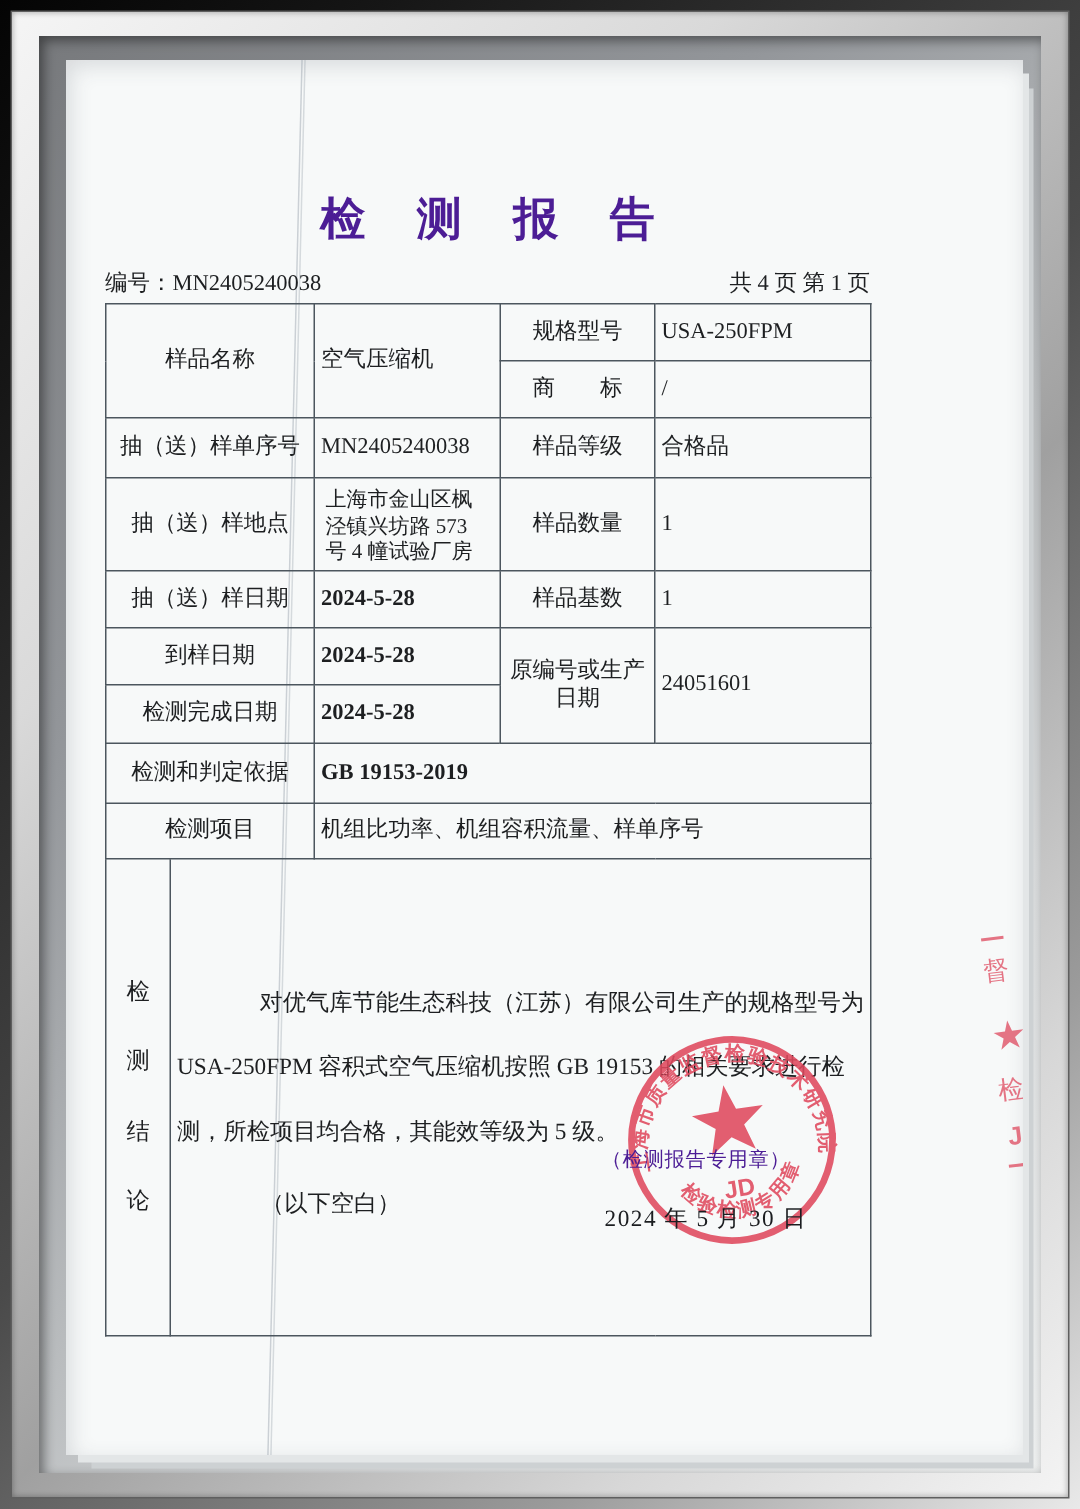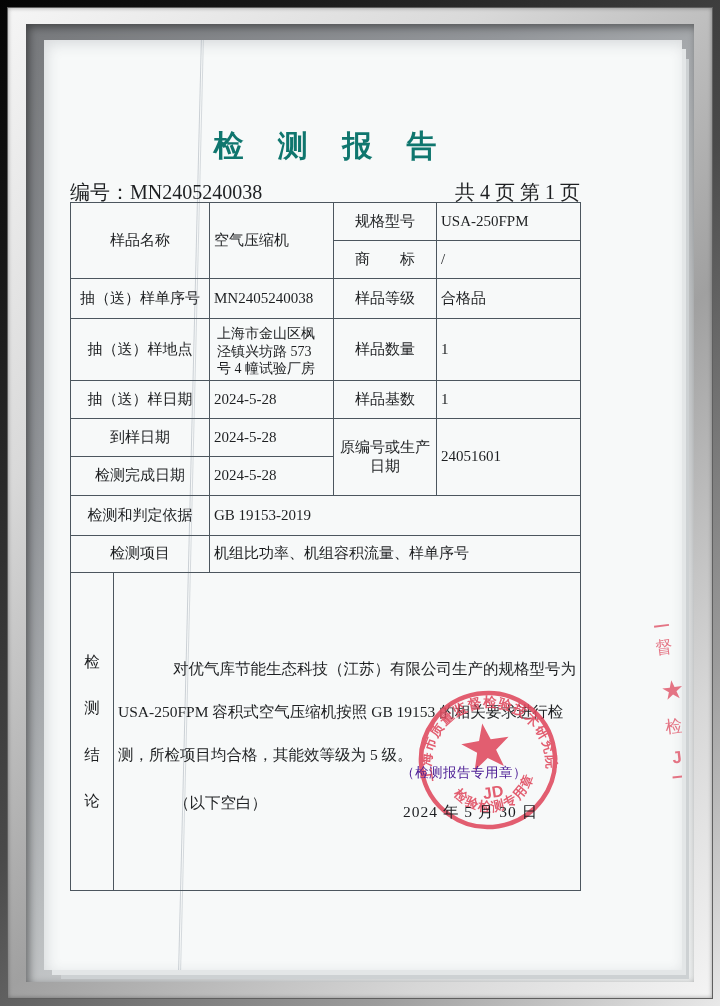--- a/index.html
+++ b/index.html
@@ -21,32 +21,32 @@
   .page { position:absolute; left:44px; top:40px; width:638px; height:930px;
     background:#f7f9f9; overflow:hidden; color:#1d1f21;
     box-shadow:6px 7px 0 -2px #e3e6e7, 12px 14px 0 -5px #cdd1d3,
                inset 3px 4px 14px rgba(55,65,75,.16); }
   .fold-line { position:absolute; left:157px; top:-6px; width:3px; height:950px;
     border-left:1px solid rgba(150,160,170,.45); border-right:1px solid rgba(150,160,170,.35);
     transform:rotate(1.4deg); transform-origin:top center; }
 
   .title { position:absolute; left:26px; top:86px; width:510px; text-align:center;
     font-family:"Liberation Sans","DejaVu Sans",sans-serif;
-    font-size:30px; font-weight:bold; letter-spacing:13px; color:#0f766e; text-indent:13px; }
+    font-size:30px; font-weight:bold; letter-spacing:13px; color:#4c1d95; text-indent:13px; }
   .meta { position:absolute; left:26px; top:139px; width:510px; display:flex;
-    justify-content:space-between; font-size:20px; }
+    justify-content:space-between; font-size:15px; }
 
   
   table.report { position:absolute; left:26px; top:162px; width:510px; height:680px;
     border-collapse:collapse; table-layout:fixed; font-size:15px; }
   table.report td { border:1.5px solid #4c565e; vertical-align:middle;
     padding:2px 4px; line-height:1.25;margin-top:44px; }
   td.lab { text-align:center; }
   td.val { text-align:left; padding-left:10px; }
-  .b { font-weight:normal; }
+  .b { font-weight:bold; }
   td.vlabel { text-align:center; vertical-align:middle; }
   .vlabel-inner { display:flex; flex-direction:column; align-items:center; gap:27px;
     font-size:15.5px; }
   td.conclusion { vertical-align:top; padding:28px 16px 0 14px; font-size:15.5px; }
   .c-line { line-height:43px; white-space:nowrap; }
   .c-line.first { text-indent:2em;text-align:right; }
   .blank-note { margin-top:15px; padding-left:56px; line-height:24px; }
 
   
   .stamp-wrap { position:absolute; left:369px; top:645px; width:150px; height:150px;

